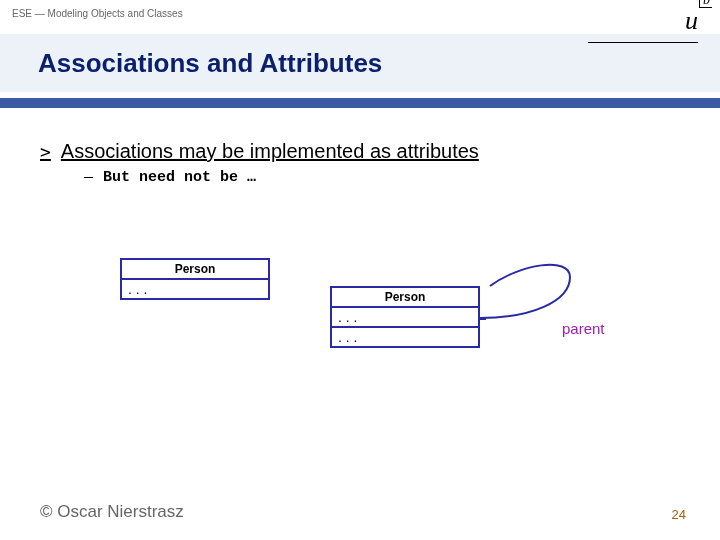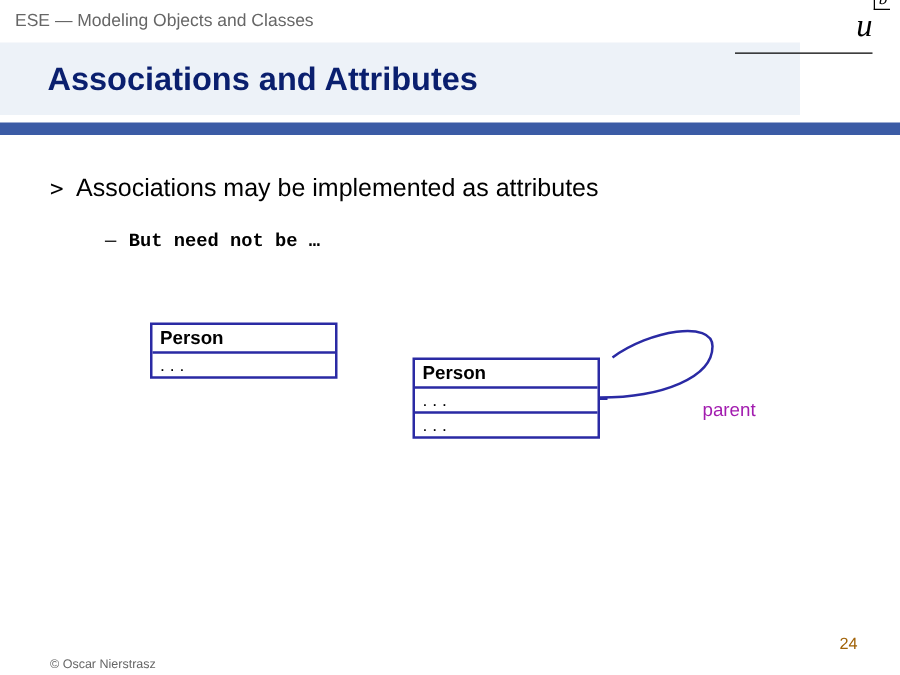--- a/index.html
+++ b/index.html
@@ -1,23 +1,23 @@
 <!DOCTYPE html>
 <html><head>
 <meta charset="utf-8">
 <style>
   * { box-sizing: border-box; margin: 0; padding: 0; }
   html, body { width: 720px; height: 540px; font-family: Arial, Helvetica, sans-serif; background: #fff; }
   .slide { position: relative; width: 720px; height: 540px; overflow: hidden; }
   .header-top {
     position: absolute; top: 8px; left: 12px;
-    font-size: 14px; color: #666;
+    font-size: 10px; color: #666;
   }
   .title-band {
-    position: absolute; top: 34px; left: 0; width: 640px; height: 58px;
+    position: absolute; top: 34px; left: 0; width: 720px; height: 58px;
     background: #edf2f8;
     display: flex; align-items: center;
     padding-left: 38px;
   }
   .title-band h1 {
     font-size: 26px; font-weight: bold; color: #0a1f6e;
   }
   .blue-bar {
     position: absolute; top: 98px; left: 0; width: 720px; height: 10px;
     background: #3b5ba5;
@@ -31,42 +31,42 @@
   }
   .logo-u { font-family: Georgia, 'Times New Roman', serif; font-style: italic; font-size: 26px; font-weight: 500; }
   .logo-b { position: absolute; top: -14px; right: -14px; font-family: Georgia, serif; font-style: italic; font-size: 14px; }
   .logo-b-box { display:inline-block; border:1px solid #000; border-top:none; border-right:none; padding:0 2px 0 3px; line-height:14px; }
   .logo-sep { position:absolute; top:42px; right:22px; width:110px; border-top:1px solid #000; }
   .uni-label {
     position:absolute; top:56px; right:22px; width:100px; text-align:left;
     font-size:9px; letter-spacing:0.4px; color:#c4302b; font-weight:400;
   }
   .content { position:absolute; top:140px; left:40px; right:40px; color:#000; }
-  .bullet1 { font-size:20px; margin-bottom:22px; }
+  .bullet1 { font-size:20px; margin-bottom:6px;text-decoration:underline; }
   .bullet1 .marker { color:#000; font-family: monospace; font-size:18px; margin-right:10px; }
   .bullet2 { font-size:15px; font-weight:bold; margin-left:44px; margin-top:4px;font-family:Liberation Mono, monospace; }
   .bullet2 .dash { margin-right:10px; font-weight:normal; }
   .diagram { position:absolute; top:258px; left:120px; width:520px; height:160px; }
   .umlbox {
     position:absolute; border:2px solid #2a2aa4; background:#fff;
     font-family: Arial, sans-serif; color:#000;
   }
-  .umlbox .name { font-weight:bold; padding:2px 6px; border-bottom:2px solid #2a2aa4; font-size:15px; }
+  .umlbox .name { font-weight:bold; text-align:center; padding:2px 6px; border-bottom:2px solid #2a2aa4; font-size:12px; }
   .umlbox .row { padding:1px 6px; font-size:14px; border-bottom:2px solid #2a2aa4; min-height:18px; }
   .umlbox .row:last-child { border-bottom:none; }
   .box-left { left:0; top:0; width:150px; }
   .box-right { left:210px; top:28px; width:150px; }
   .assoc-line {
     position:absolute; border-top:2px solid #2a2aa4;
   }
   .assoc-label {
     position:absolute; font-size:15px; color:#a21caf;
   }
   .loop { position:absolute; }
-  .footer-left { position:absolute; bottom:3px; left:40px; font-size:10px; color:#666; }
+  .footer-left { position:absolute; bottom:18px; left:40px; font-size:17px; color:#666; }
   .footer-right { position:absolute; bottom:18px; right:34px; font-size:13px; color:#a16207; }
 </style>
 </head>
 <body>
 <div class="slide">
 
   <div class="header-top">ESE — Modeling Objects and Classes</div>
 
   <div class="title-band">
     <h1>Associations and Attributes</h1>

